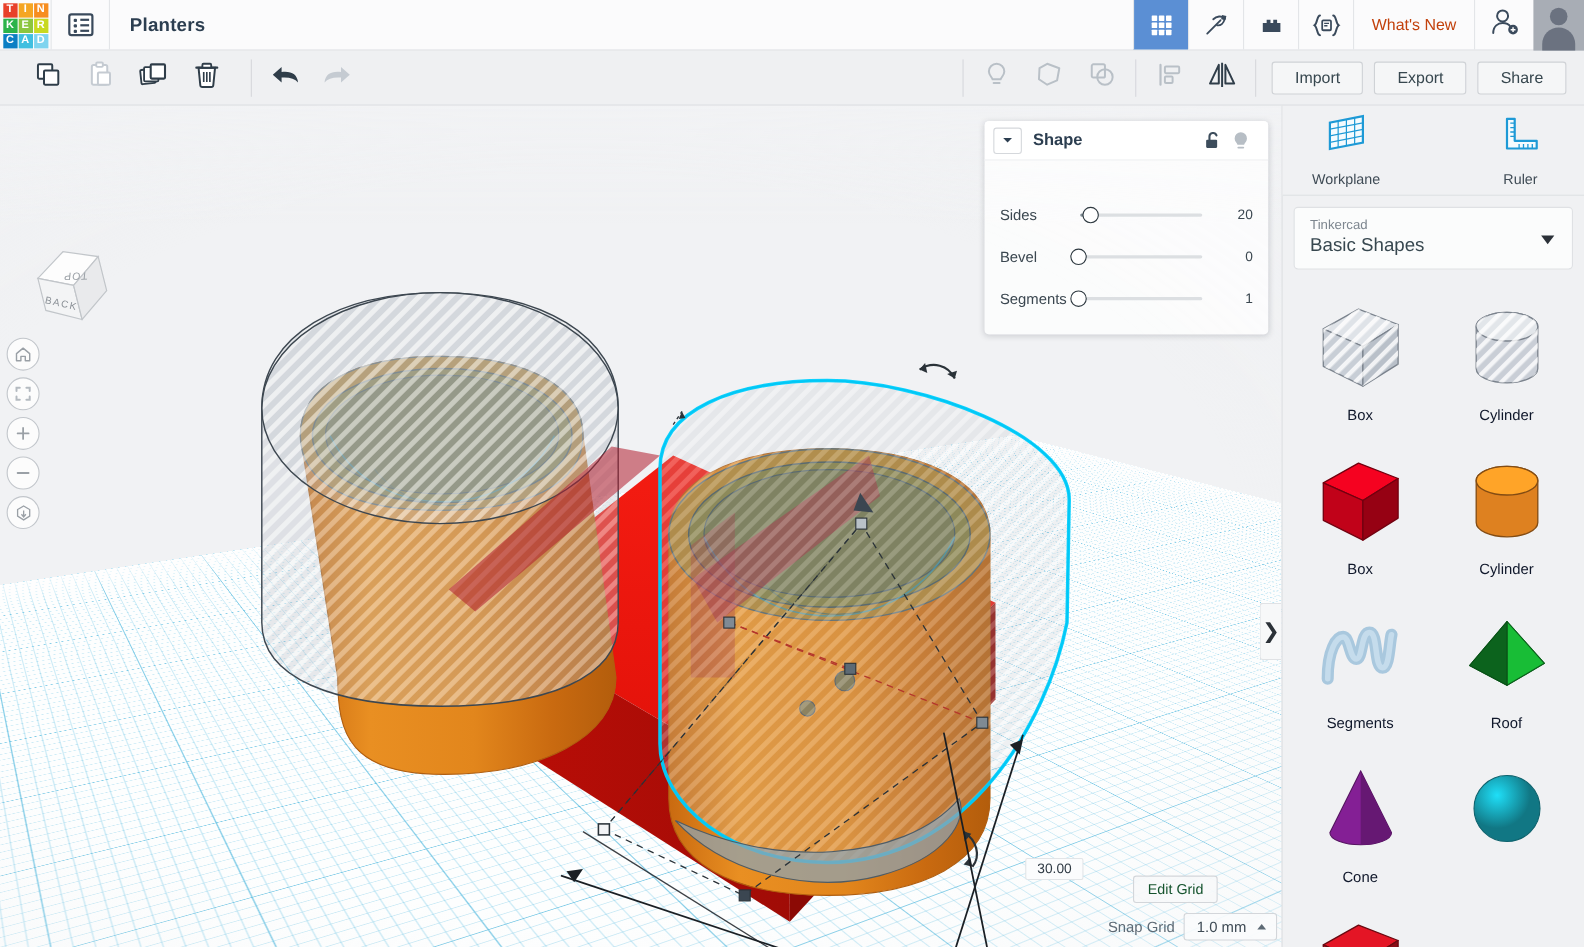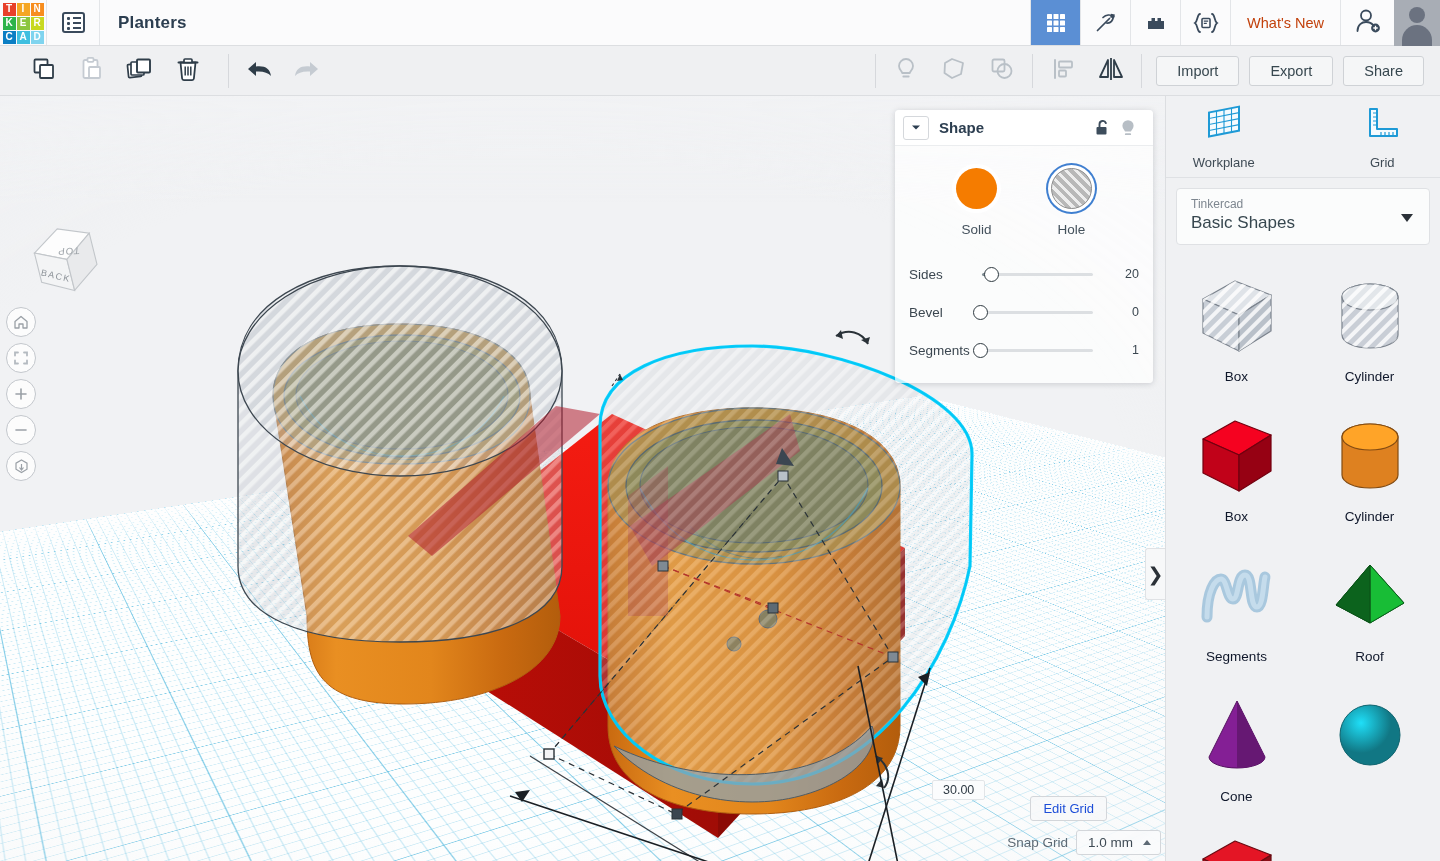--- a/index.html
+++ b/index.html
@@ -127,21 +127,21 @@
     width:30px; height:30px; margin:6px 0 6px 0; border-radius:50%;
     border:1px solid #c2c6cb; background:rgba(255,255,255,.75);
     display:flex; align-items:center; justify-content:center; cursor:pointer;
     color:#9aa0a6;
   }
 
   
   #edit-grid {
     position:absolute; right:58px; bottom:40px;
     border:1px solid #d3d6da; background:rgba(247,248,249,.9); border-radius:3px;
-    padding:4px 12px; font-size:13px; color:#1d4ed8; cursor:pointer;
+    padding:4px 12px; font-size:13px; color:#14532d; cursor:pointer;
   }
   #snap-row {
     position:absolute; right:4px; bottom:6px;
     display:flex; align-items:center; gap:8px;
   }
   #snap-label { font-size:13.5px; color:#5d6a75; }
   #snap-select {
     border:1px solid #d3d6da; background:rgba(250,251,252,.92); border-radius:3px;
     padding:4px 9px 4px 11px; font-size:13.5px; color:#3f4b55;
     display:flex; align-items:center; gap:10px; cursor:pointer;
@@ -631,30 +631,20 @@
       </div>
       <div class="sp-icon">
         <svg width="18" height="20" viewBox="0 0 18 20">
           <path d="M9 2.2 a5.6 5.6 0 0 1 5.6 5.6 c0 2.6 -2 3.9 -2.6 5.7 h-6 C5.4 11.7 3.4 10.4 3.4 7.8 A5.6 5.6 0 0 1 9 2.2 Z" fill="#b7bec5"></path>
           <path d="M6.8 16.2 h4.4" stroke="#b7bec5" stroke-width="1.8" stroke-linecap="round"></path>
         </svg>
       </div>
     </div>
 
     <div id="sp-body">
-      <div id="sp-swatches">
-        <div class="swatch-col">
-          <div class="swatch solid"></div>
-          <div class="swatch-lbl">Solid</div>
-        </div>
-        <div class="swatch-col">
-          <div class="swatch hole"></div>
-          <div class="swatch-lbl">Hole</div>
-        </div>
-      </div>
 
       <div id="sp-sliders">
         <div class="slider-row">
           <div class="sl-name">Sides</div>
           <div class="sl-track-wrap">
             <div class="sl-track"></div>
             <div class="sl-fill" style="width:11px"></div>
             <div class="sl-knob" style="left:5px"></div>
           </div>
           <div class="sl-val">20</div>
@@ -698,21 +688,21 @@
       <div class="sb-tool">
         <span>
           <svg width="44" height="40" viewBox="0 0 44 40">
             <path d="M10 5 h7 v20 h20 v7 h-27 Z" fill="#f5fbfe" stroke="#1e9ad6" stroke-width="2" stroke-linejoin="round"></path>
             <g stroke="#1e9ad6" stroke-width="1.2">
               <path d="M13 9h4M13 13h4M13 17h4M13 21h4"></path>
               <path d="M21 28v4M25 28v4M29 28v4M33 28v4"></path>
             </g>
           </svg>
         </span>
-        <span class="sb-tool-lbl">Grid</span>
+        <span class="sb-tool-lbl">Ruler</span>
       </div>
     </div>
 
     <div id="sb-picker">
       <div id="sb-picker-kicker">Tinkercad</div>
       <div id="sb-picker-main">Basic Shapes</div>
       <div id="sb-picker-caret"></div>
     </div>
 
     <div id="sb-shapes">

